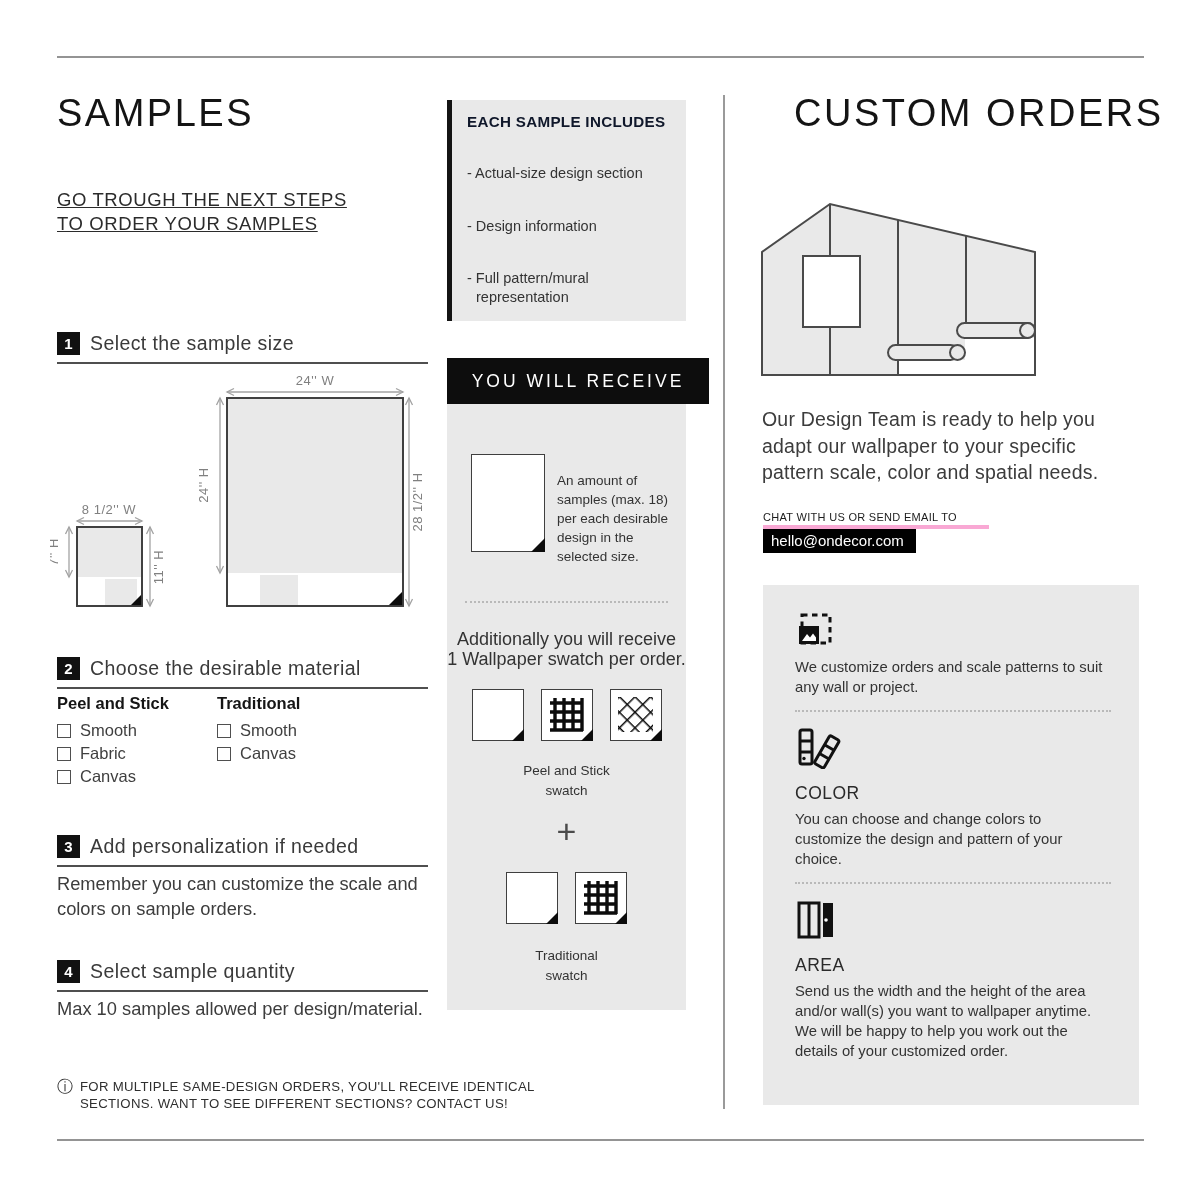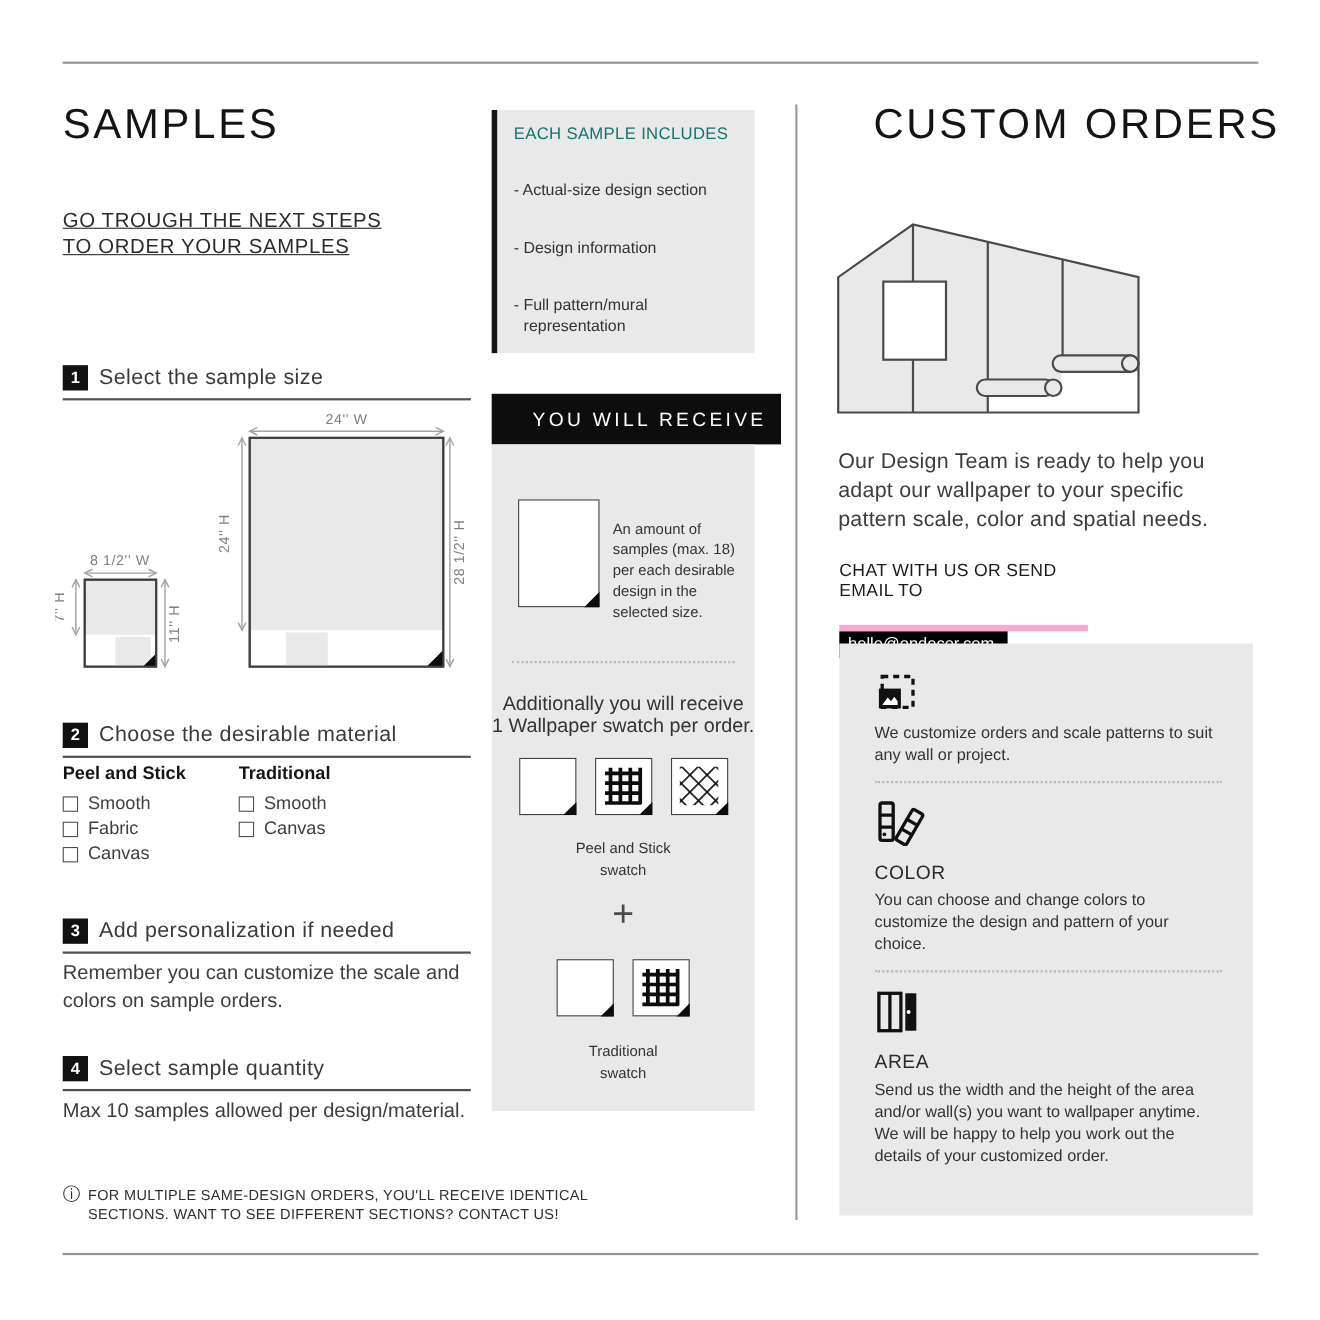--- a/index.html
+++ b/index.html
@@ -9,21 +9,21 @@
   .rule.top{top:56px;} .rule.bottom{top:1139px;}
   .vdivider{position:absolute;left:723px;top:95px;width:2px;height:1014px;background:#9a9a9a;}
 
   
   .big-title{position:absolute;font-size:38px;letter-spacing:2.5px;color:#141414;font-weight:400;}
   .samples-title{left:57px;top:92px;}
   .custom-title{left:762px;top:92px;margin-left:32px;}
   .subtitle{position:absolute;left:57px;top:188px;font-size:18.5px;line-height:24px;letter-spacing:.6px;color:#2b2b2b;white-space:pre-line;text-decoration:underline;}
 
   .includes-box{position:absolute;left:447px;top:100px;width:239px;box-sizing:border-box;background:#e9e9e9;border-left:5px solid #141414;padding:13px 12px 15px 15px;}
-  .includes-title{font-size:15.2px;font-weight:normal;color:#0f766e;letter-spacing:.3px;margin-bottom:5px;}
+  .includes-title{font-size:15.2px;font-weight:bold;color:#0f172a;letter-spacing:.3px;margin-bottom:5px;}
   .includes-item{font-size:14.5px;color:#333;line-height:18.6px;padding-left:9px;text-indent:-9px;margin-top:34px;}
 
   .step{position:absolute;left:57px;width:371px;}
   .step-header{display:flex;align-items:center;gap:10px;border-bottom:2px solid #4f4f4f;padding-bottom:7px;}
   .step-num{width:23px;height:23px;background:#111;color:#fff;font-size:15px;font-weight:bold;display:flex;align-items:center;justify-content:center;flex:0 0 auto;}
   .step-title{font-size:19.5px;color:#3a3a3a;letter-spacing:.4px;}
   .step1{top:332px;} .step2{top:657px;} .step3{top:835px;} .step4{top:960px;}
   .step-body{position:absolute;left:57px;width:375px;font-size:18.3px;line-height:25px;color:#3d3d3d;}
   .body3{top:871px;} .body4{top:996px;}
 
@@ -31,43 +31,43 @@
   .mat-col1{width:160px;} .mat-col2{width:200px;}
   .mat-title{font-size:16.5px;font-weight:bold;color:#151515;margin-bottom:6px;}
   .mat-option{display:flex;align-items:center;font-size:16.5px;color:#3f3f3f;height:23px;margin-bottom:0;}
   .checkbox{width:12px;height:12px;border:1.6px solid #4f4f4f;margin-right:9px;flex:0 0 auto;background:#fff;}
 
   .footnote{position:absolute;left:57px;top:1078px;width:500px;display:flex;gap:7px;}
   .info-icon{font-size:16px;color:#2f2f2f;line-height:17px;}
   .footnote-text{font-size:13.2px;letter-spacing:.3px;color:#2f2f2f;line-height:17px;white-space:pre-line;}
 
   
-  .receive-header{position:absolute;left:447px;top:358px;width:239px;height:46px;background:#0d0d0d;color:#fff;
-    font-size:17.5px;letter-spacing:3px;display:flex;align-items:center;justify-content:center;padding-left:24px;}
+  .receive-header{position:absolute;left:447px;top:358px;width:262px;height:46px;background:#0d0d0d;color:#fff;
+    font-size:17.5px;letter-spacing:3px;display:flex;align-items:center;justify-content:center;}
   .receive-panel{position:absolute;left:447px;top:404px;width:239px;height:606px;background:#e9e9e9;}
   .sheet{position:absolute;left:24px;top:50px;width:72px;height:96px;background:#fff;border:1.6px solid #3f3f3f;}
   .fold::after{content:"";position:absolute;right:-1px;bottom:-1px;width:0;height:0;
     border-bottom:14px solid #0c0c0c;border-left:14px solid transparent;}
   .fold-sm::after{border-bottom-width:12px;border-left-width:12px;}
   .sheet-note{position:absolute;left:110px;top:67px;width:124px;font-size:13.5px;color:#333;line-height:19px;}
   .dotted{border-top:2px dotted #b9b9b9;}
   .panel-divider{position:absolute;left:18px;right:18px;top:197px;}
   .additional-note{position:absolute;left:0;top:225px;width:239px;text-align:center;font-size:18px;color:#333;line-height:20px;white-space:pre-line;}
   .swatch-row{position:absolute;left:0;width:239px;display:flex;justify-content:center;gap:17px;}
   .row1{top:285px;} .row2{top:468px;}
   .swatch{position:relative;width:52px;height:52px;background:#fff;border:1.6px solid #3f3f3f;box-sizing:border-box;}
   .swatch svg{display:block;}
   .swatch-label{position:absolute;left:0;width:239px;text-align:center;font-size:13.5px;color:#333;line-height:19.5px;white-space:pre-line;}
   .label1{top:357px;} .label2{top:542px;}
   .plus-sign{position:absolute;left:0;top:408px;width:239px;text-align:center;font-size:34px;font-weight:300;color:#4a4a4a;}
 
   
   .custom-intro{position:absolute;left:762px;top:406px;width:368px;font-size:19.5px;line-height:26.5px;letter-spacing:.2px;color:#3c3c3c;}
   .chat-block{position:absolute;left:763px;top:511px;}
-  .chat-label{font-size:16px;color:#1c1c1c;letter-spacing:.3px;padding-bottom:21px;border-bottom:6px solid #f9a8d4;width:226px;}
+  .chat-label{font-size:11px;color:#1c1c1c;letter-spacing:.3px;padding-bottom:2px;border-bottom:4px solid #f9a8d4;width:226px;}
   .email-badge{display:inline-block;background:#000;color:#fff;font-size:15px;padding:3px 12px 4px 8px;cursor:pointer;}
   .features-box{position:absolute;left:763px;top:585px;width:376px;height:520px;box-sizing:border-box;background:#e9e9e9;padding:25px 28px 18px 32px;}
   .feature-name{font-size:17.5px;color:#2a2a2a;letter-spacing:.5px;margin-top:14px;}
   .feature-text{font-size:14.8px;color:#333;line-height:20px;margin-top:5px;}
   .feature-divider{margin:13px 0 15px 0;}
   .icon-box{height:42px;}
 </style>
 </head>
 <body>
 

